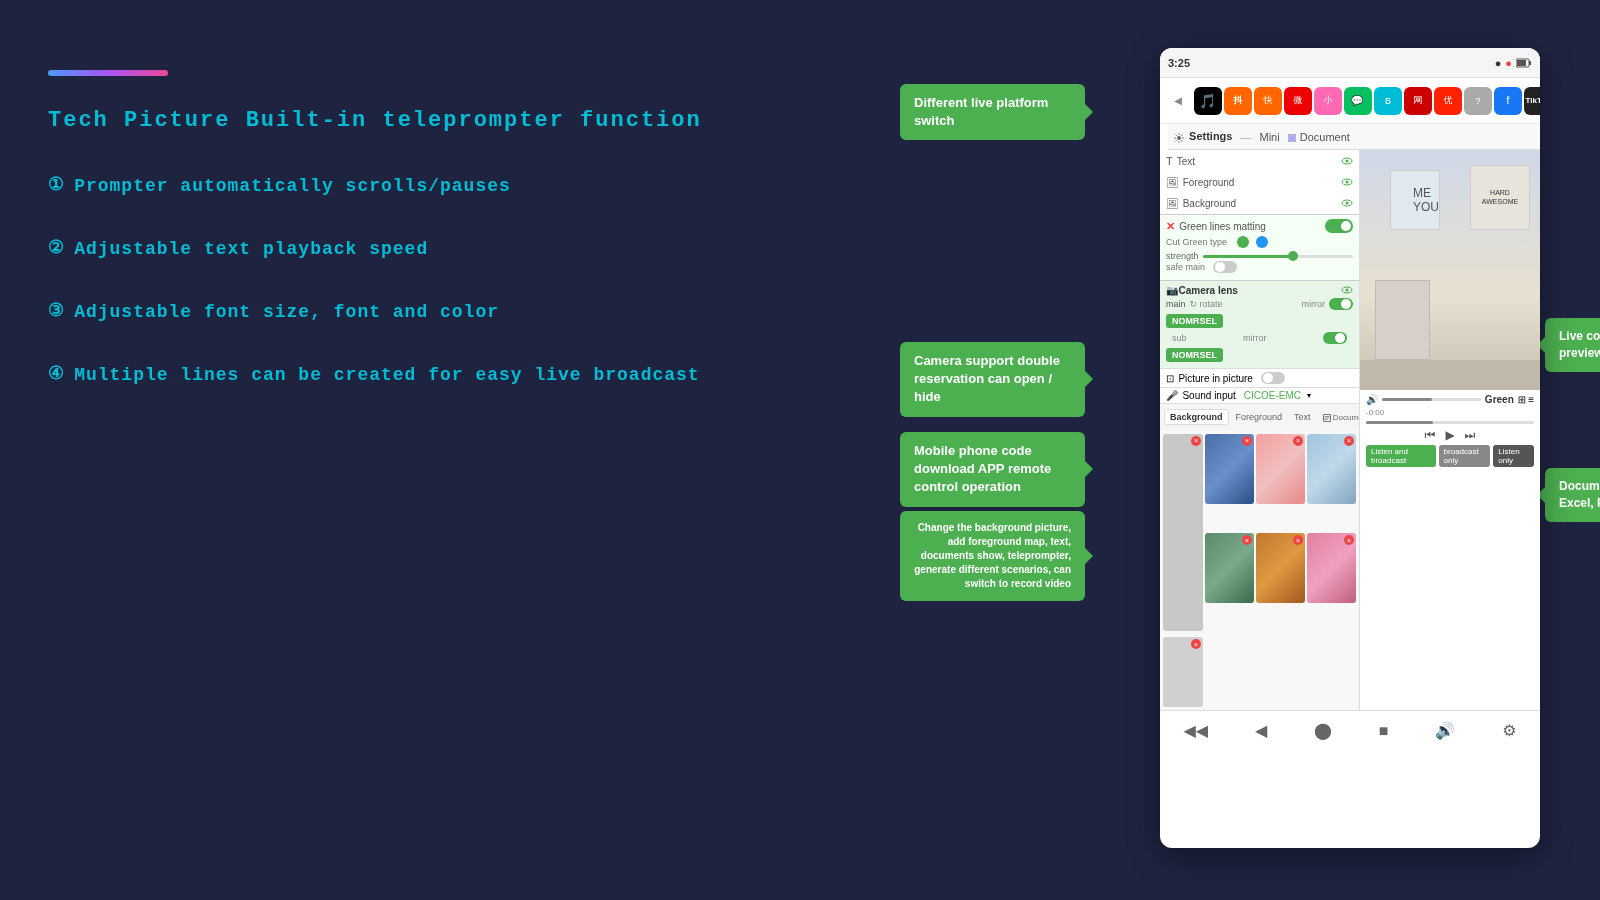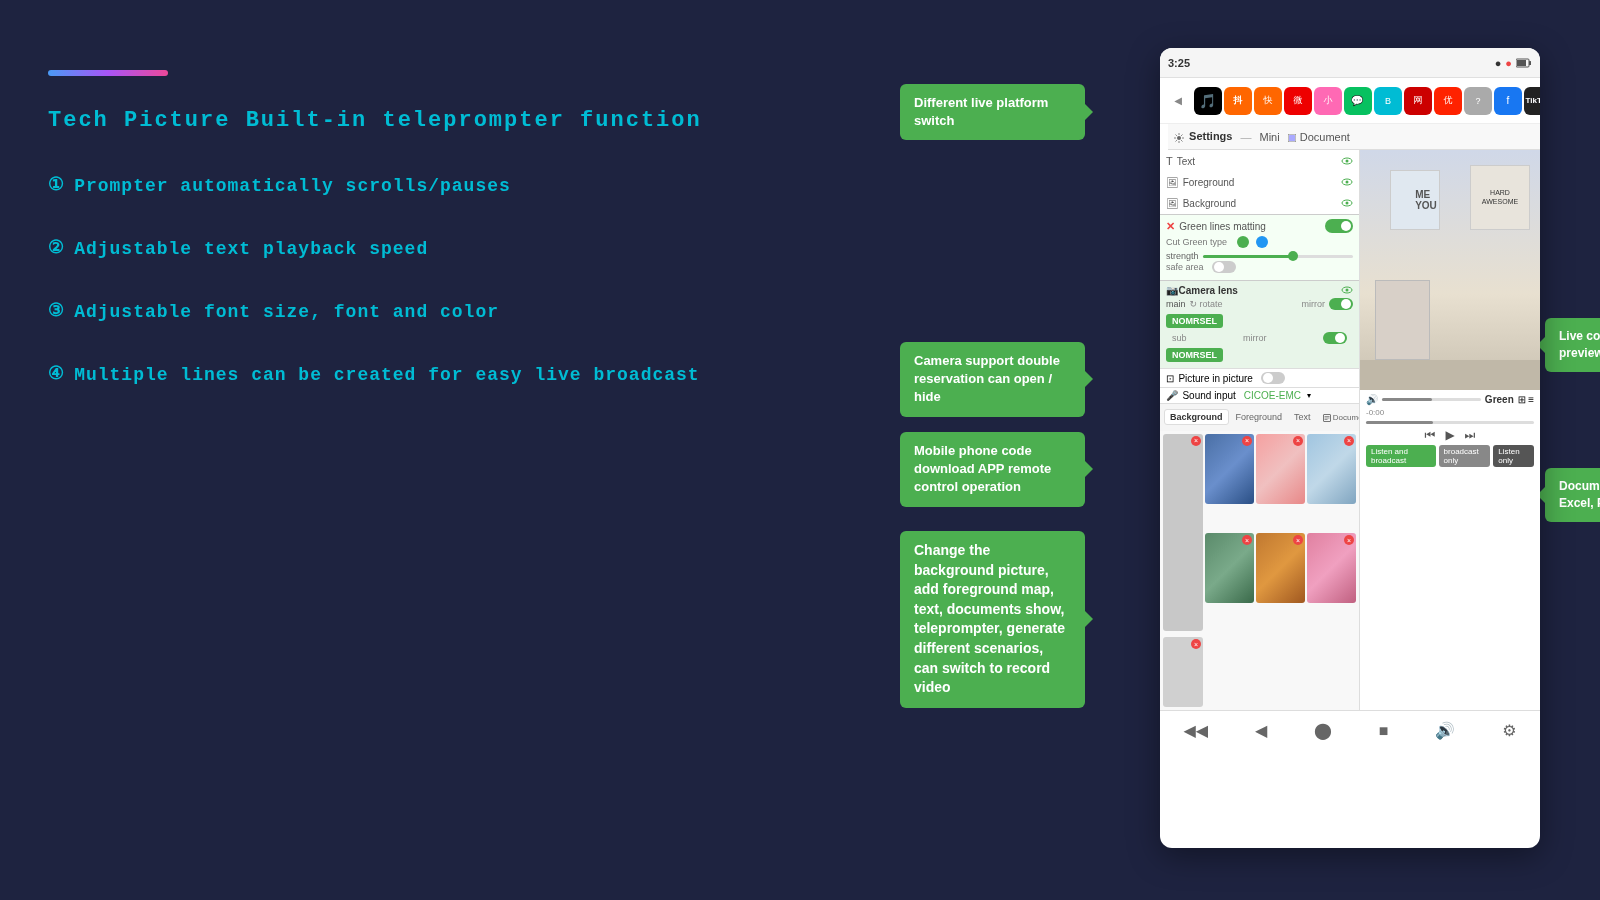--- a/index.html
+++ b/index.html
@@ -538,21 +538,21 @@
 can open / hide</span>
   </div>
 
   <div class="callout callout-arrow-right" style="left:-200px; top:384px; width:185px;">
     <span>Mobile phone
 code download
 APP remote
 control operation</span>
   </div>
 
-  <div class="callout callout-arrow-right" style="left:-200px; top:483px; width:185px; font-size:14px;">
+  <div class="callout callout-arrow-right" style="left:-200px; top:463px; width:185px; font-size:10px;text-align:right;">
     <span>Change the background
 picture, add foreground
 map, text, documents
 show, teleprompter,
 generate different
 scenarios, can switch
 to record video</span>
   </div>
 
   <div class="callout callout-arrow-left" style="right:-215px; top:270px; width:190px; font-size:12px;">
@@ -670,21 +670,21 @@
             <div class="dot-blue" style="margin-left:3px;"></div>
           </div>
           <div class="slider-row">
             <span>strength</span>
             <div class="slider-track">
               <div class="slider-fill" style="width:60%;"></div>
               <div class="slider-thumb" style="left:60%;"></div>
             </div>
           </div>
           <div class="gs-row">
-            <span style="font-size:9px;color:#777;">safe area</span>
+            <span style="font-size:9px;color:#777;">safe main</span>
             <div class="toggle-small-off" style="margin-left:4px;"></div>
           </div>
         </div>
 
         <div class="camera-section">
           <div class="camera-lens-row">
             <span style="font-size:10px;">📷</span>
             <span style="font-size:10px;font-weight:bold;color:#333;">Camera lens</span>
             <span style="margin-left:auto;">
               <svg width="12" height="8" viewBox="0 0 12 8">
@@ -778,21 +778,21 @@
           </div>
         </div>
 
       </div>
 
       <div class="phone-right-col">
 
         <div class="preview-image" style="height:240px;">
           <div class="preview-room-bg">
 
-            <div style="position:absolute;top:20px;left:30px;width:50px;height:60px;background:#e0e8f0;border:1px solid #ccc;display:flex;align-items:center;justify-content:center;font-size:10px;color:#555;font-weight:bold;padding-left:22px;">ME<br>YOU</div>
+            <div style="position:absolute;top:20px;left:30px;width:50px;height:60px;background:#e0e8f0;border:1px solid #ccc;display:flex;align-items:center;justify-content:center;font-size:12px;color:#555;font-weight:normal;padding-left:22px;">ME<br>YOU</div>
             <div style="position:absolute;top:15px;right:10px;width:60px;height:65px;background:#e8e4dc;border:1px solid #ccc;display:flex;align-items:center;justify-content:center;font-size:7px;color:#333;text-align:center;line-height:1.2;">HARD<br>AWESOME</div>
             <div style="position:absolute;bottom:30px;left:15px;width:55px;height:80px;background:#d8d0c8;border:1px solid #bbb;"></div>
             <div style="position:absolute;bottom:0;right:0;left:0;height:30px;background:#c0b8a8;"></div>
           </div>
         </div>
 
         <div style="padding:4px 6px;background:#fff;flex:1;overflow:hidden;">
           <div class="music-header">
             <span style="font-size:10px;">🔊</span>
             <span style="flex:1;margin:0 4px;background:#ddd;height:3px;border-radius:2px;display:flex;align-items:center;">

